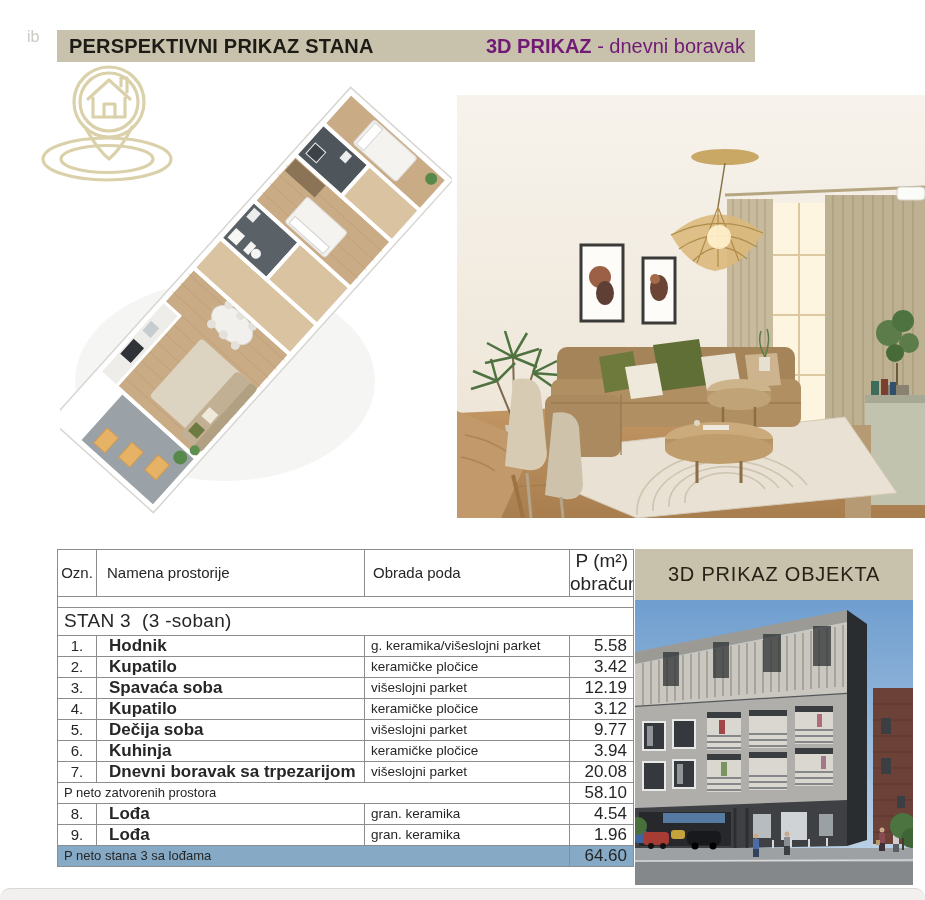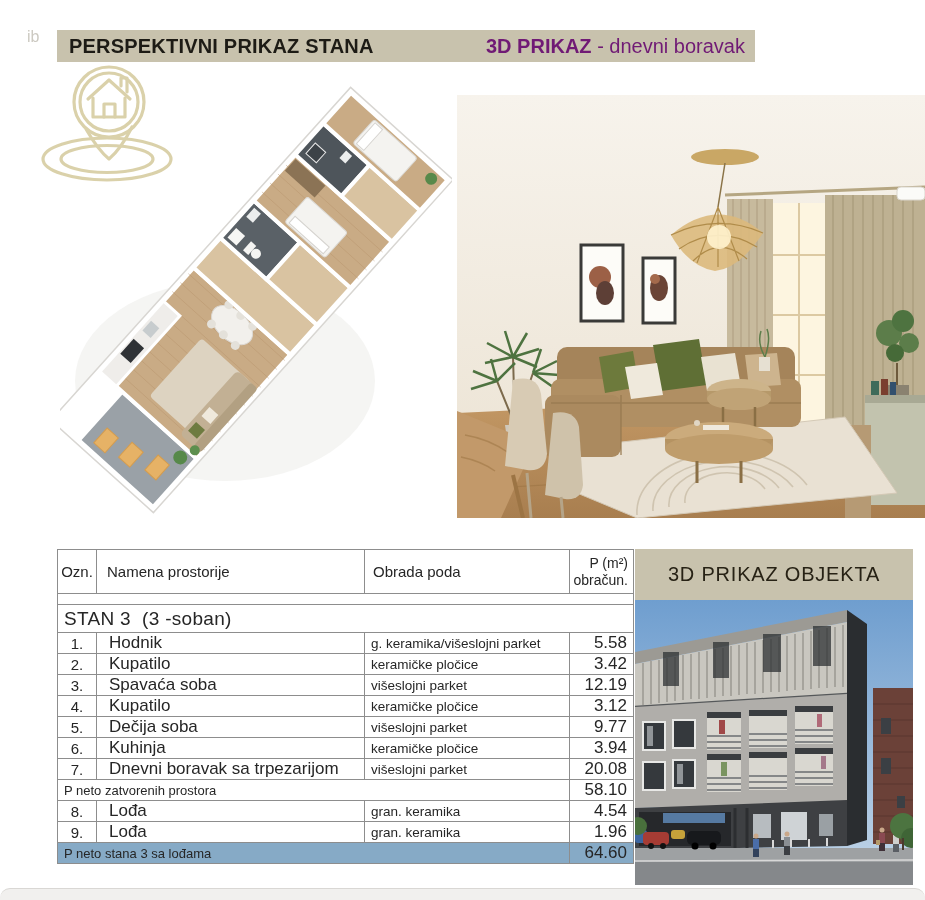--- a/index.html
+++ b/index.html
@@ -31,27 +31,27 @@
   }
   .building-photo{position:absolute;left:635px;top:600px;width:278px;height:285px;}
   
   .area-table{position:absolute;left:57px;top:549px;border-collapse:collapse;table-layout:fixed;width:576px;}
   .area-table td{border:1px solid #8d8d8d;padding:0;vertical-align:middle;overflow:hidden;white-space:nowrap;}
   tr.hdr{height:44px;}
   tr.spacer{height:11px;}
   tr.group{height:28px;}
   tr.data{height:21px;}
   td.c-ozn{text-align:center;font-size:15px;}
-  td.c-name{padding-left:12px;font-size:17px;}
+  td.c-name{padding-left:12px;font-size:17px;font-weight:bold;}
   td.c-floor{padding-left:6px;font-size:13.5px;}
   td.c-area{text-align:right;padding-right:6px;font-size:17px;}
   td.h-ozn{text-align:center;font-size:15px;}
   td.h-name{padding-left:10px;font-size:15px;}
   td.h-floor{padding-left:8px;font-size:15px;}
-  td.h-p{text-align:right;padding-right:5px;font-size:14px;line-height:1.2;}
+  td.h-p{text-align:right;padding-right:5px;font-size:19px;line-height:1.2;}
   td.group-cell{padding-left:6px;font-size:19px;white-space:pre;letter-spacing:.3px;}
   td.sum-label{padding-left:6px;font-size:13px;}
   
   .bottom-bar{
     position:absolute;left:0;top:888px;width:925px;height:12px;
     background:#f1f0ee;border-top:1px solid #d9d7d4;border-radius:10px 10px 0 0;box-sizing:border-box;
   }
 </style>
 </head>
 <body>

